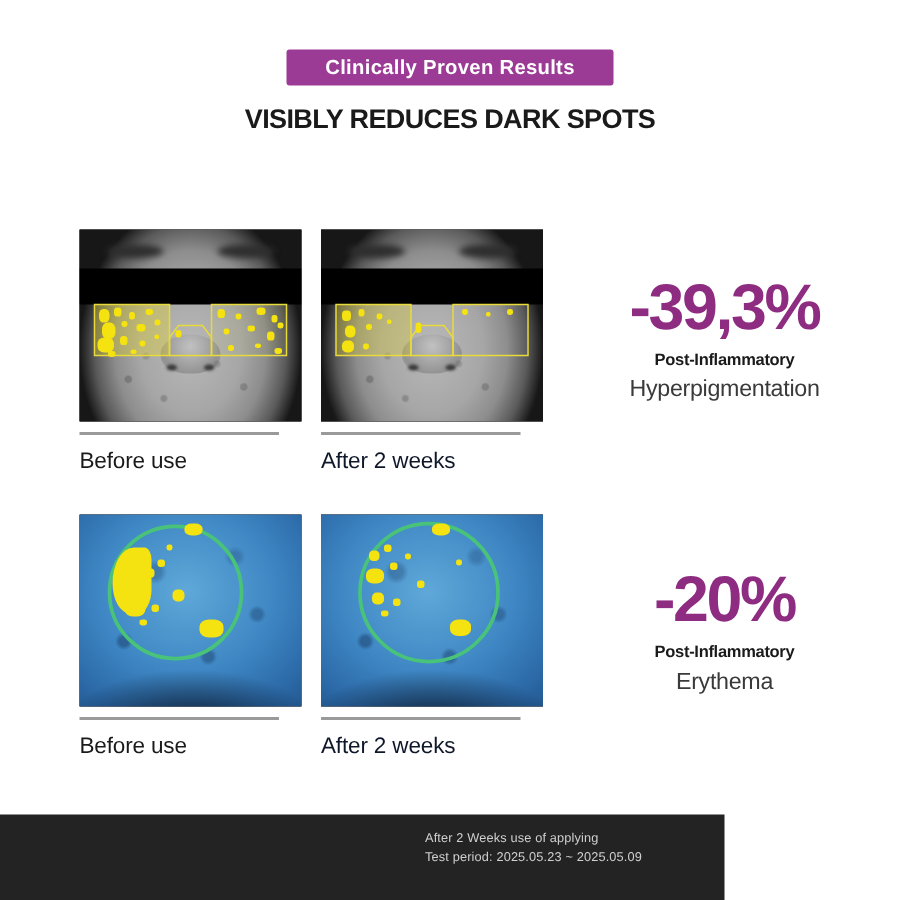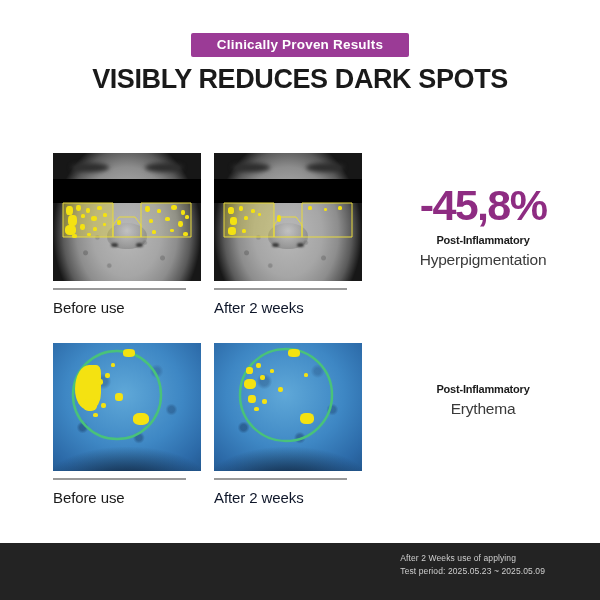--- a/index.html
+++ b/index.html
@@ -37,21 +37,21 @@
   }
 
   
   #headline {
     position: absolute;
     top: 64px;
     left: 0;
     width: 600px;
     text-align: center;
     color: #1a1a1a;
-    font-size: 27px;
+    font-size: 18px;
     font-weight: 700;
     line-height: 30px;
     letter-spacing: -0.4px;
   }
   #headline .ln { display: block; white-space: nowrap; }
 
   
   .compare-row {
     position: absolute;
     left: 53px;
@@ -213,21 +213,21 @@
     font-weight: 400;
     line-height: 19px;
     letter-spacing: -0.2px;
   }
 
   
   #footer {
     position: absolute;
     left: 0;
     top: 543px;
-    width: 600px;
+    width: 483px;
     height: 57px;
     background: #232323;
   }
   #footer-text {
     position: absolute;
     right: 55px;
     top: 9px;
     text-align: left;
     color: #cfcfcf;
     font-size: 8.5px;
@@ -397,26 +397,27 @@
       <div class="cap-txt">Before use</div>
     </div>
     <div class="caption cap-after">
       <div class="rule"></div>
       <div class="cap-txt">After 2 weeks</div>
     </div>
   </div>
 </div>
 
 <div class="stat" id="stat-1">
-  <div class="big">-45,8%</div>
+  <div class="big">-39,3%</div>
   <div class="l1">Post-Inflammatory</div>
   <div class="l2">Hyperpigmentation</div>
 </div>
 
 <div class="stat" id="stat-2">
+  <div class="big">-20%</div>
   <div class="l1">Post-Inflammatory</div>
   <div class="l2">Erythema</div>
 </div>
 
 <div id="footer">
   <div id="footer-text">
     <div>After 2 Weeks use of applying</div>
     <div>Test period: 2025.05.23 ~ 2025.05.09</div>
   </div>
 </div>

